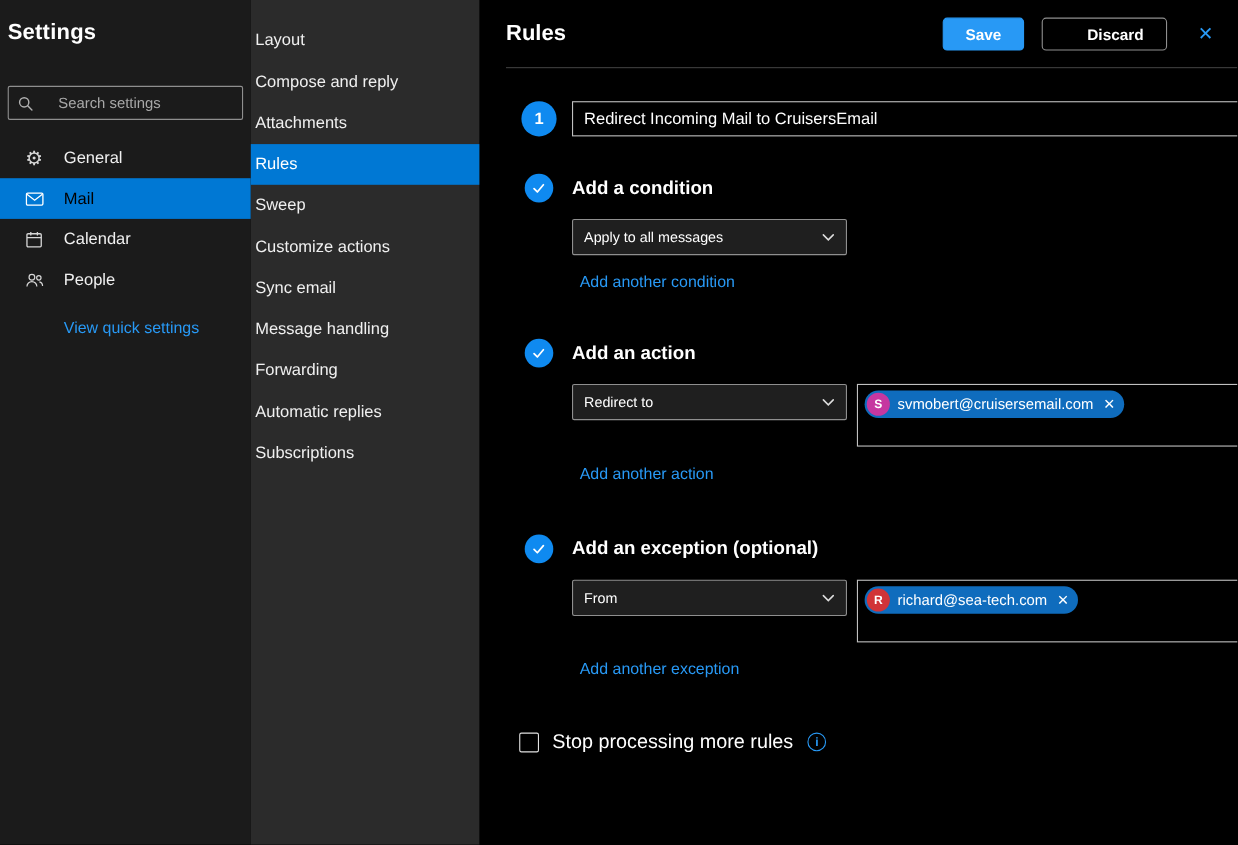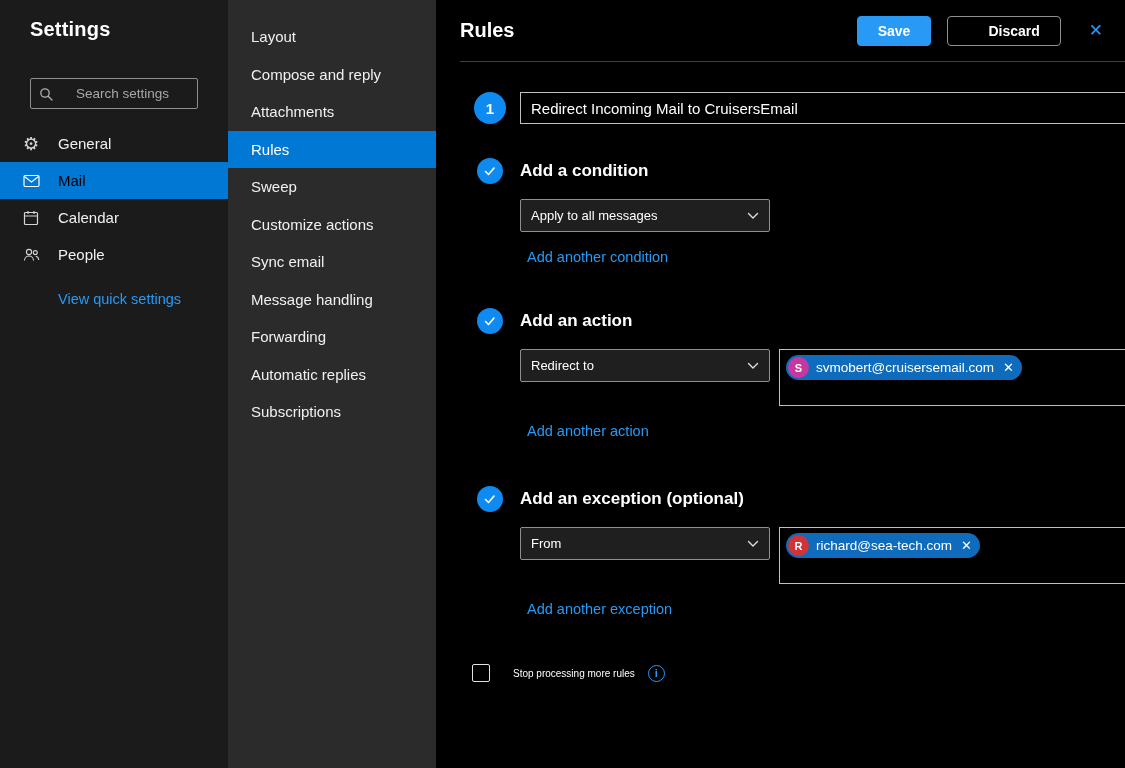--- a/index.html
+++ b/index.html
@@ -5,21 +5,21 @@
   * { box-sizing: border-box; margin: 0; padding: 0; }
   html,body { width:1125px; height:768px; }
   body {
     overflow:hidden; background:#000; color:#fff;
     font-family:"Liberation Sans", sans-serif;
   }
   .app { display:flex; width:1125px; height:768px; }
 
   
   .sidebar { width:228px; flex:none; background:#1b1b1b; }
-  .sidebar-head { padding:18px 30px 0; }
+  .sidebar-head { padding:18px 7px 0; }
   .sidebar-title { font-size:20px; font-weight:700; letter-spacing:.2px; }
   .search-box {
     margin-top:37px; height:31px; border:1px solid #8f8f8f; border-radius:2px;
     display:flex; align-items:center; gap:23px; padding:0 8px; background:#1b1b1b;
   }
   .search-box input {
     flex:1; background:transparent; border:none; outline:none; color:#e8e8e8;
     font-size:13.5px; font-family:inherit; min-width:0;
   }
   .search-box input::placeholder { color:#a8a8a8; }
@@ -29,21 +29,21 @@
     font-size:15px; color:#f0f0f0; cursor:pointer;
   }
   .side-item .icon { width:18px; display:flex; justify-content:center; align-items:center; color:#d6d6d6; font-size:18px; line-height:1; }
   .side-item.selected { background:var(--accent,#0078d4); color:#000000; }
   .side-item.selected .icon { color:#fff; }
   .quick-link { display:inline-block; margin:18px 0 0 58px; color:var(--link,#2899f5); font-size:14.5px; cursor:pointer; text-decoration:none; }
 
   
   .subnav { width:208px; flex:none; background:#2b2b2b; padding-top:18px; }
   .subnav-item {
-    height:37.5px; display:flex; align-items:center; padding-left:23px;
+    height:37.5px; display:flex; align-items:center; padding-left:4px;
     font-size:15px; color:#f0f0f0; cursor:pointer;
   }
   .subnav-item.selected { background:var(--accent,#0078d4); color:#fff; }
 
   
   .main { flex:1; min-width:0; background:#000; display:flex; flex-direction:column; overflow:hidden; }
   .main-header {
     height:62px; flex:none; display:flex; align-items:center;
     margin-left:24px; padding-right:22px; border-bottom:1px solid #3f3f3f;
   }
@@ -91,21 +91,21 @@
     border-radius:13px; padding:0 8px 0 2px; gap:7px; cursor:pointer;
   }
   .chip-avatar {
     width:21px; height:21px; border-radius:50%; background:#888; color:#fff;
     font-size:11px; font-weight:700; display:flex; align-items:center; justify-content:center;
   }
   .chip-name { font-size:13.5px; color:#fff; white-space:nowrap; }
   .chip-x { color:#fff; font-size:13px; line-height:1; margin-left:2px; cursor:pointer; }
   .checkbox-row { margin:46px 0 0 12px; display:flex; align-items:center; }
   .checkbox { width:18px; height:18px; border:1px solid #e2e2e2; border-radius:2px; background:transparent; cursor:pointer; flex:none; }
-  .checkbox-label { margin-left:23px; font-size:10px; }
+  .checkbox-label { margin-left:12px; font-size:18px; }
   .info-icon {
     margin-left:13px; width:17px; height:17px; border:1px solid var(--link,#2899f5); border-radius:50%;
     color:var(--link,#2899f5); font-size:11px; font-weight:700; display:flex; align-items:center; justify-content:center; cursor:pointer;
   }
 </style>
 </head>
 <body>
 
 <div class="app">
 

